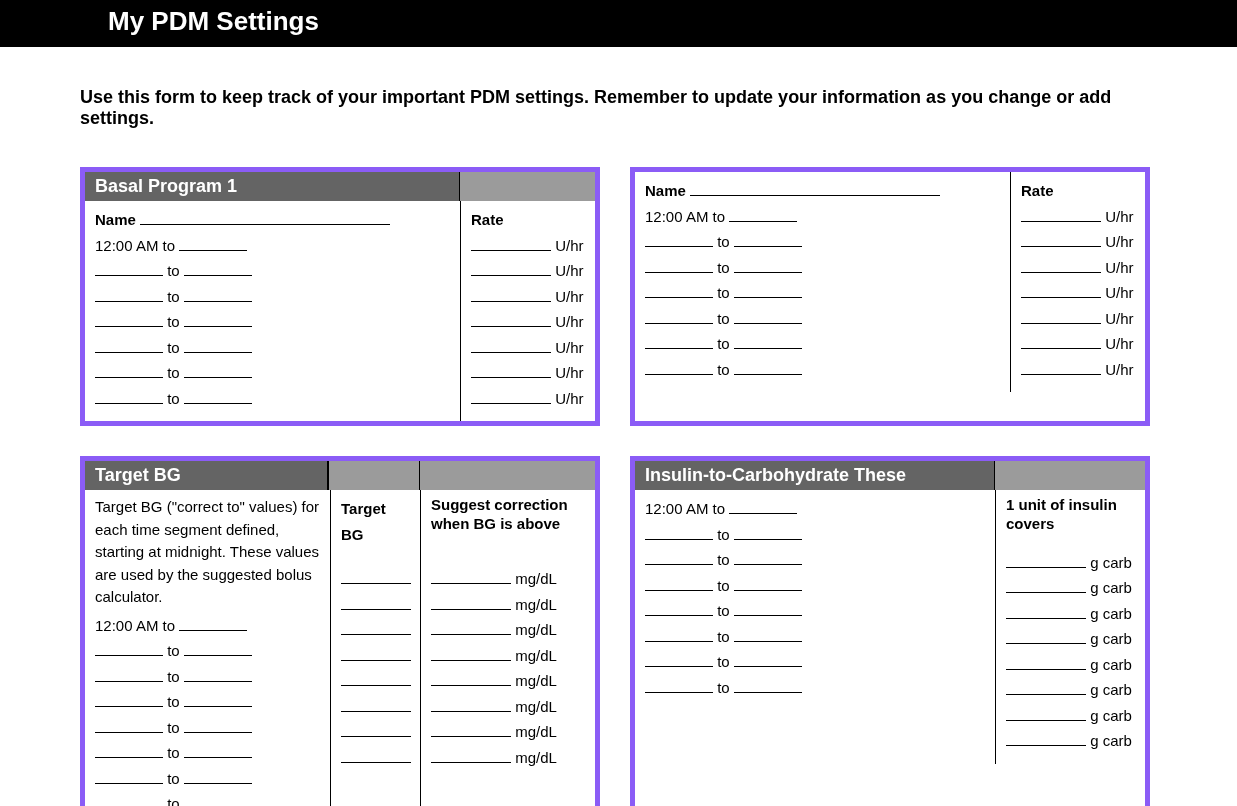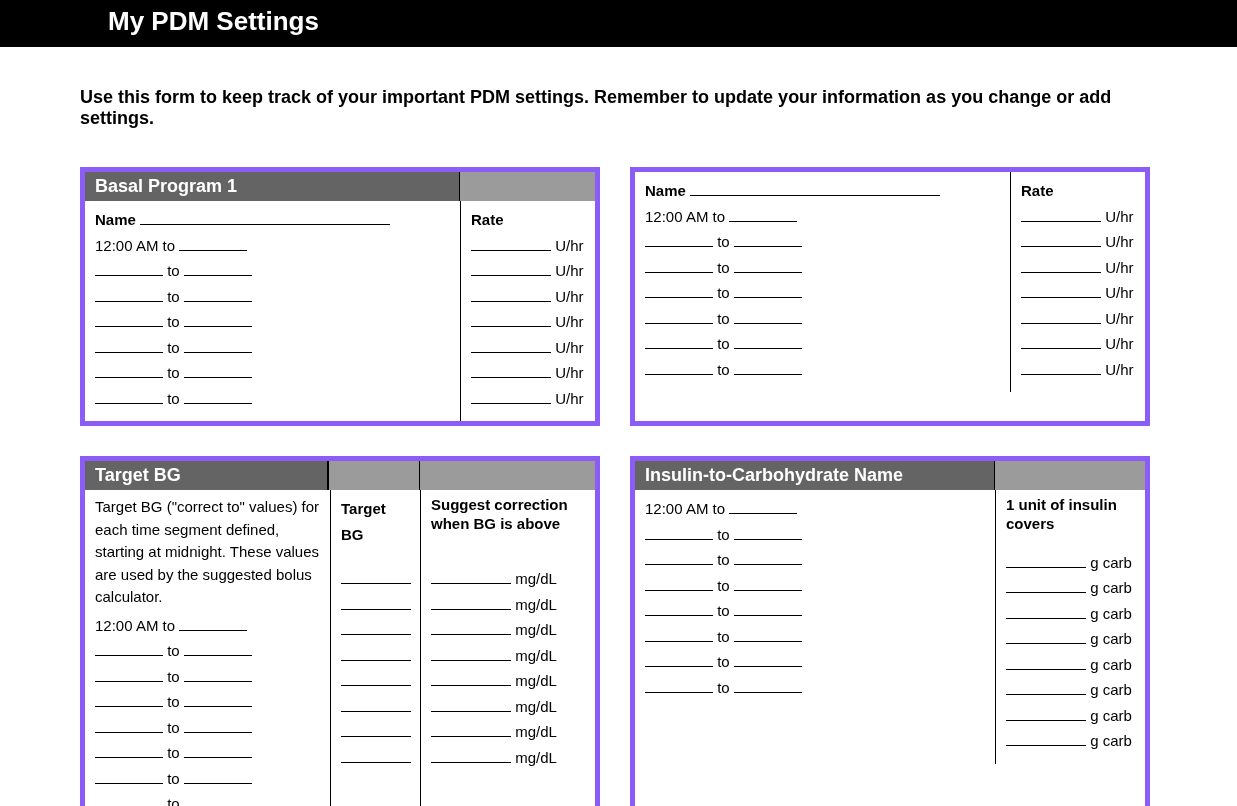--- a/index.html
+++ b/index.html
@@ -189,21 +189,21 @@
           <div class="mgdl-row"><span class="blank m"></span> <span>mg/dL</span></div>
           <div class="mgdl-row"><span class="blank m"></span> <span>mg/dL</span></div>
           <div class="mgdl-row"><span class="blank m"></span> <span>mg/dL</span></div>
           <div class="mgdl-row"><span class="blank m"></span> <span>mg/dL</span></div>
         </div>
       </div>
     </div>
 
     <div class="panel">
       <div class="panel-header">
-        <div class="panel-title">Insulin-to-Carbohydrate Name</div>
+        <div class="panel-title">Insulin-to-Carbohydrate These</div>
         <div class="slot" style="width:150px"></div>
       </div>
       <div class="panel-body">
         <div class="col left" style="line-height:1.5">
           <div style="line-height:1.7">
             <div><span>12:00 AM</span> <span>to</span> <span class="blank s"></span></div>
             <div><span class="blank s"></span> <span>to</span> <span class="blank s"></span></div>
             <div><span class="blank s"></span> <span>to</span> <span class="blank s"></span></div>
             <div><span class="blank s"></span> <span>to</span> <span class="blank s"></span></div>
             <div><span class="blank s"></span> <span>to</span> <span class="blank s"></span></div>

